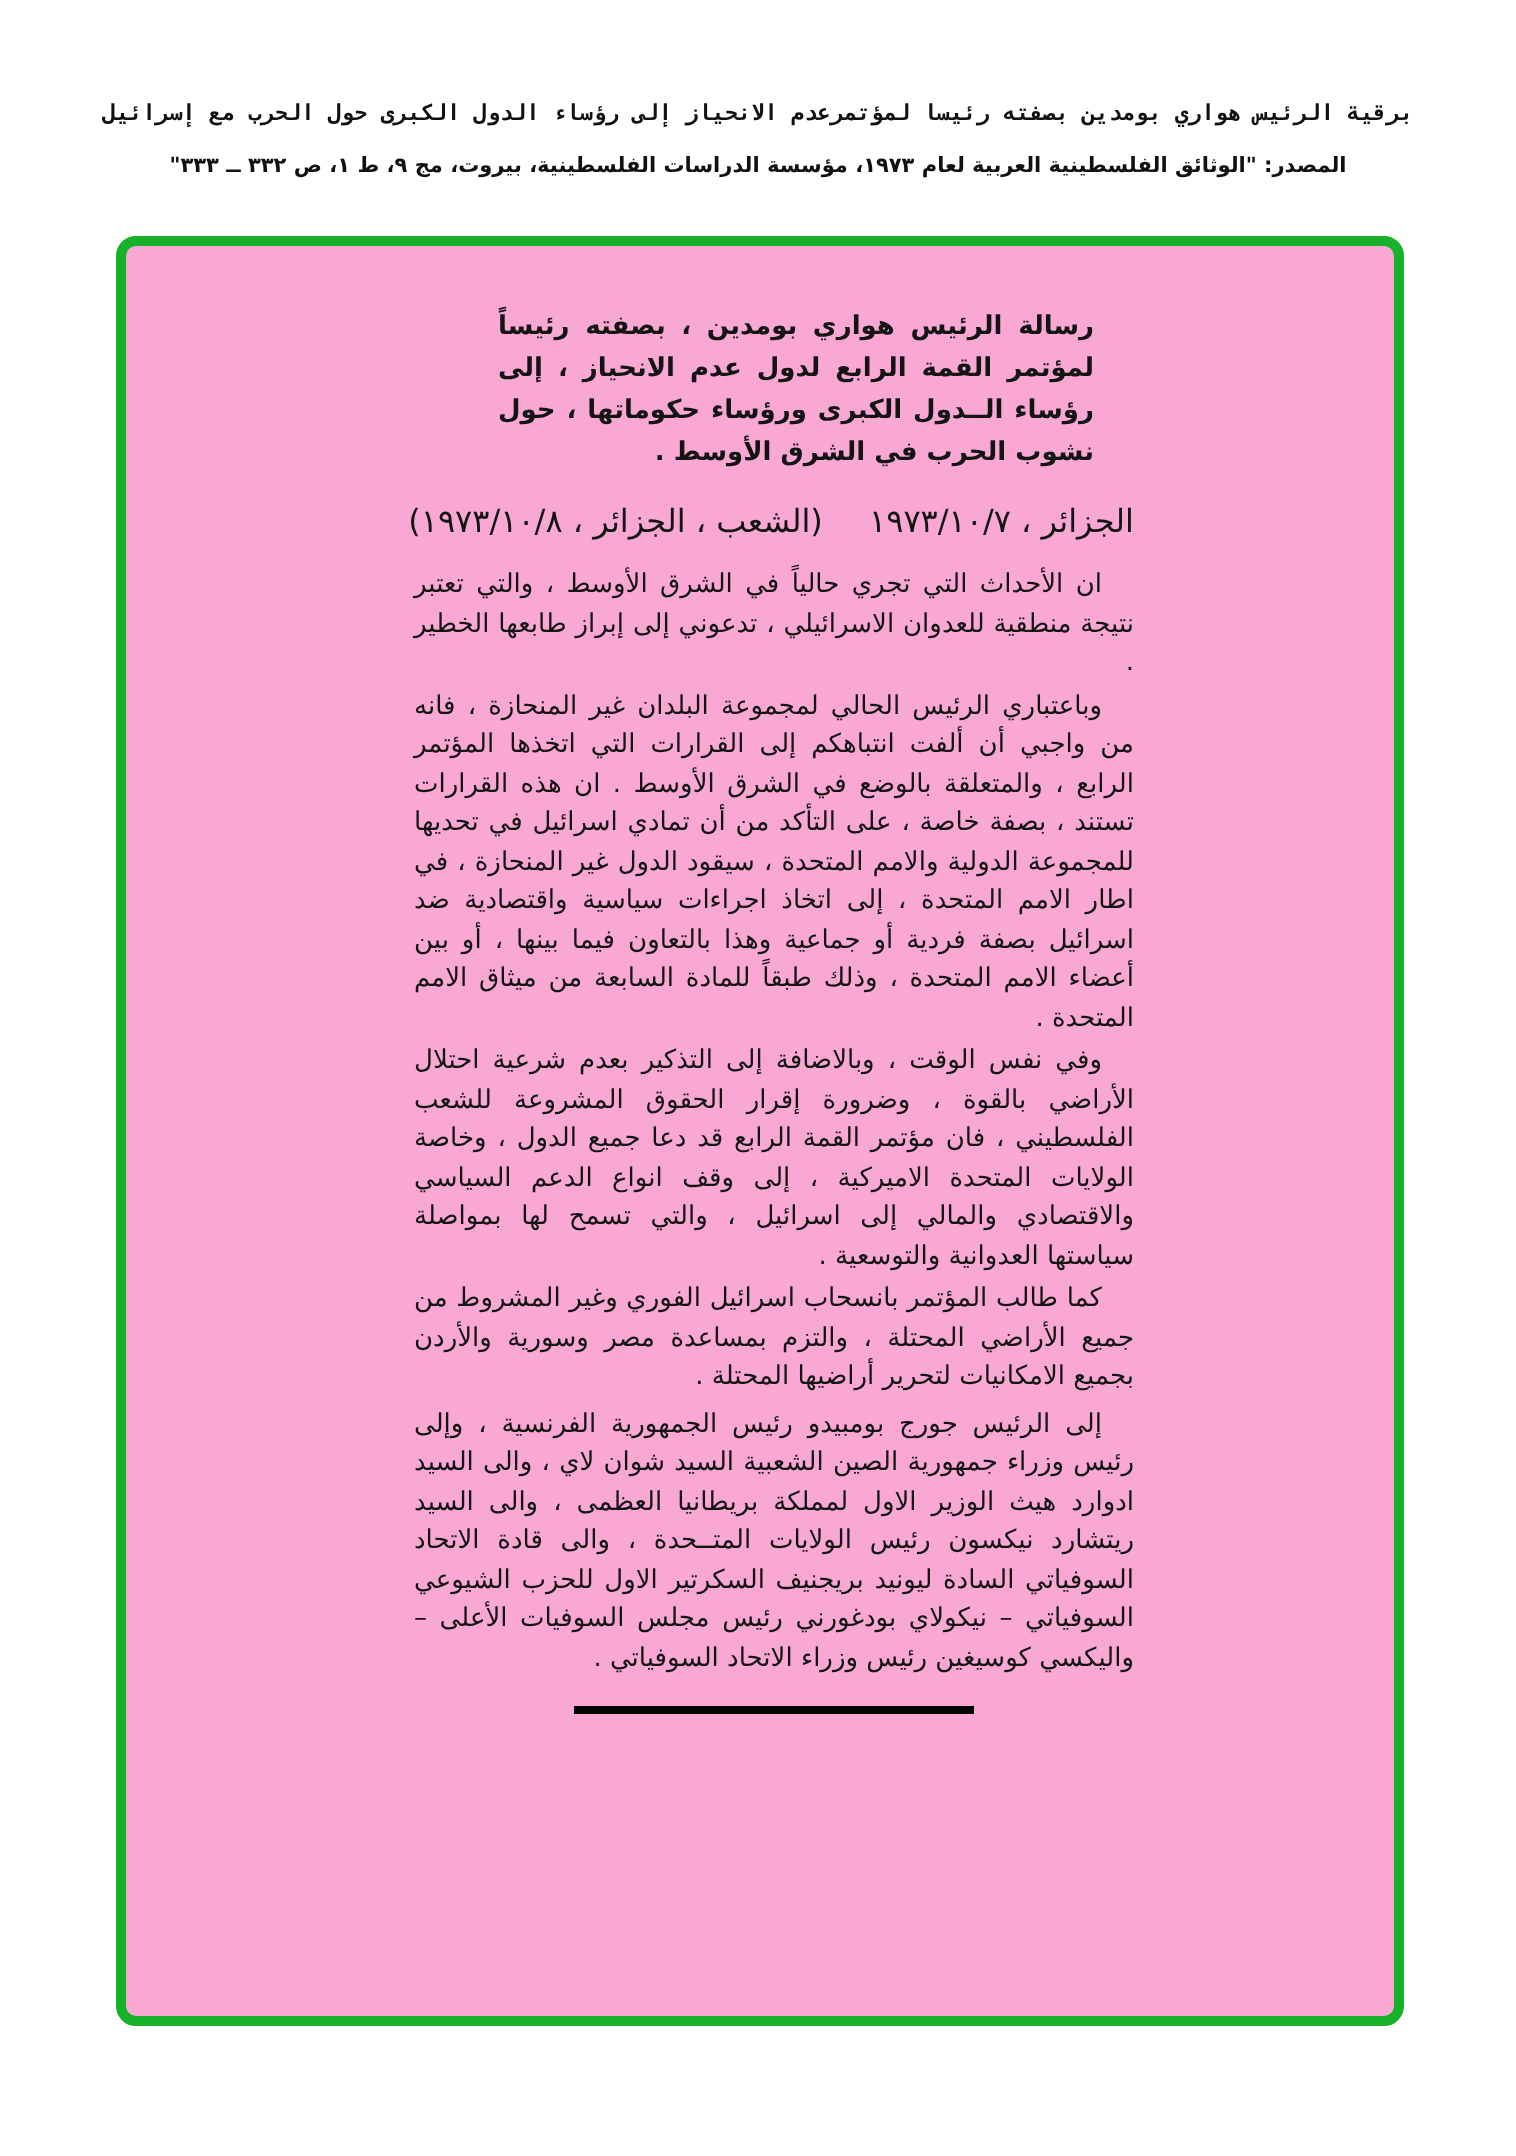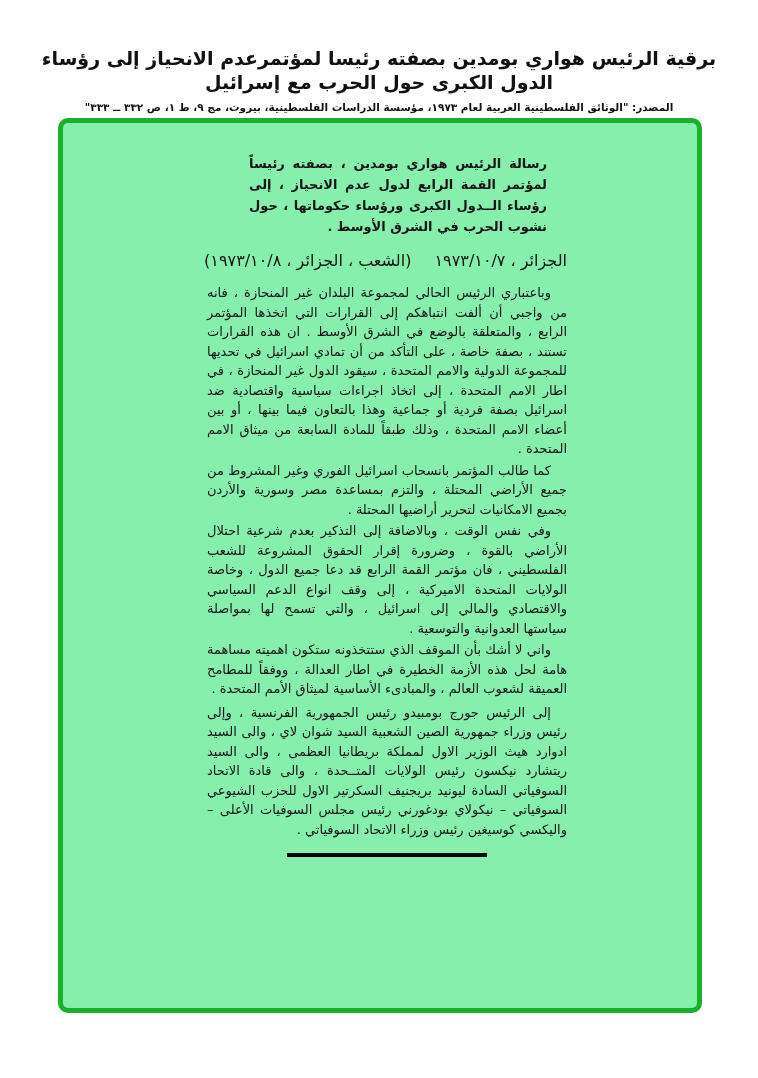--- a/index.html
+++ b/index.html
@@ -14,42 +14,43 @@
 
   
   .header {
     position: absolute;
     top: 46px; left: 0; right: 0;
     direction: rtl;
     text-align: center;
     color: #111;
   }
   .header .title {
-    font-size: 19px;
+    font-size: 11px;
     font-weight: bold;
     letter-spacing: 0px;
     padding: 0 40px;
     line-height: 24px;
+    font-family: Liberation Mono, monospace;
   }
   .header .source {
     margin-top: 5px;
     font-size: 10.5px;
     font-weight: bold;
     line-height: 16px;
     padding: 0 70px;
   }
 
   
   .frame {
     position: absolute;
     left: 58px; top: 118px;
     width: 644px; height: 895px;
     border: 5px solid #17b22a;
     border-radius: 10px;
-    background: #86efac;
+    background: #f9a8d4;
     direction: rtl;
     padding: 30px 130px 0 144px;
     overflow: hidden;
     color: #141414;
   }
 
   .intro {
     margin: 0 20px 14px 42px;
     font-weight: bold;
     font-size: 13px;
@@ -94,23 +95,23 @@
 
   <div class="frame">
 
     <p class="intro">رسالة الرئيس هواري بومدين ، بصفته رئيساً لمؤتمر القمة الرابع لدول عدم الانحياز ، إلى رؤساء الــدول الكبرى ورؤساء حكوماتها ، حول نشوب الحرب في الشرق الأوسط .</p>
 
     <p class="dateline">
       <span>الجزائر ، ١٩٧٣/١٠/٧</span>
       <span class="src">(الشعب ، الجزائر ، ١٩٧٣/١٠/٨)</span>
     </p>
 
+    <p class="bodytext">ان الأحداث التي تجري حالياً في الشرق الأوسط ، والتي تعتبر نتيجة منطقية للعدوان الاسرائيلي ، تدعوني إلى إبراز طابعها الخطير .</p>
     <p class="bodytext">وباعتباري الرئيس الحالي لمجموعة البلدان غير المنحازة ، فانه من واجبي أن ألفت انتباهكم إلى القرارات التي اتخذها المؤتمر الرابع ، والمتعلقة بالوضع في الشرق الأوسط . ان هذه القرارات تستند ، بصفة خاصة ، على التأكد من أن تمادي اسرائيل في تحديها للمجموعة الدولية والامم المتحدة ، سيقود الدول غير المنحازة ، في اطار الامم المتحدة ، إلى اتخاذ اجراءات سياسية واقتصادية ضد اسرائيل بصفة فردية أو جماعية وهذا بالتعاون فيما بينها ، أو بين أعضاء الامم المتحدة ، وذلك طبقاً للمادة السابعة من ميثاق الامم المتحدة .</p>
+    <p class="bodytext">وفي نفس الوقت ، وبالاضافة إلى التذكير بعدم شرعية احتلال الأراضي بالقوة ، وضرورة إقرار الحقوق المشروعة للشعب الفلسطيني ، فان مؤتمر القمة الرابع قد دعا جميع الدول ، وخاصة الولايات المتحدة الاميركية ، إلى وقف انواع الدعم السياسي والاقتصادي والمالي إلى اسرائيل ، والتي تسمح لها بمواصلة سياستها العدوانية والتوسعية .</p>
     <p class="bodytext">كما طالب المؤتمر بانسحاب اسرائيل الفوري وغير المشروط من جميع الأراضي المحتلة ، والتزم بمساعدة مصر وسورية والأردن بجميع الامكانيات لتحرير أراضيها المحتلة .</p>
-    <p class="bodytext">وفي نفس الوقت ، وبالاضافة إلى التذكير بعدم شرعية احتلال الأراضي بالقوة ، وضرورة إقرار الحقوق المشروعة للشعب الفلسطيني ، فان مؤتمر القمة الرابع قد دعا جميع الدول ، وخاصة الولايات المتحدة الاميركية ، إلى وقف انواع الدعم السياسي والاقتصادي والمالي إلى اسرائيل ، والتي تسمح لها بمواصلة سياستها العدوانية والتوسعية .</p>
-    <p class="bodytext">واني لا أشك بأن الموقف الذي ستتخذونه ستكون اهميته مساهمة هامة لحل هذه الأزمة الخطيرة في اطار العدالة ، ووفقاً للمطامح العميقة لشعوب العالم ، والمبادىء الأساسية لميثاق الأمم المتحدة .</p>
     <p class="bodytext addressees">إلى الرئيس جورج بومبيدو رئيس الجمهورية الفرنسية ، وإلى رئيس وزراء جمهورية الصين الشعبية السيد شوان لاي ، والى السيد ادوارد هيث الوزير الاول لمملكة بريطانيا العظمى ، والى السيد ريتشارد نيكسون رئيس الولايات المتــحدة ، والى قادة الاتحاد السوفياتي السادة ليونيد بريجنيف السكرتير الاول للحزب الشيوعي السوفياتي – نيكولاي بودغورني رئيس مجلس السوفيات الأعلى – واليكسي كوسيغين رئيس وزراء الاتحاد السوفياتي .</p>
 
     <div class="divider"></div>
 
   </div>
 
 </div>
 
 </body></html>

